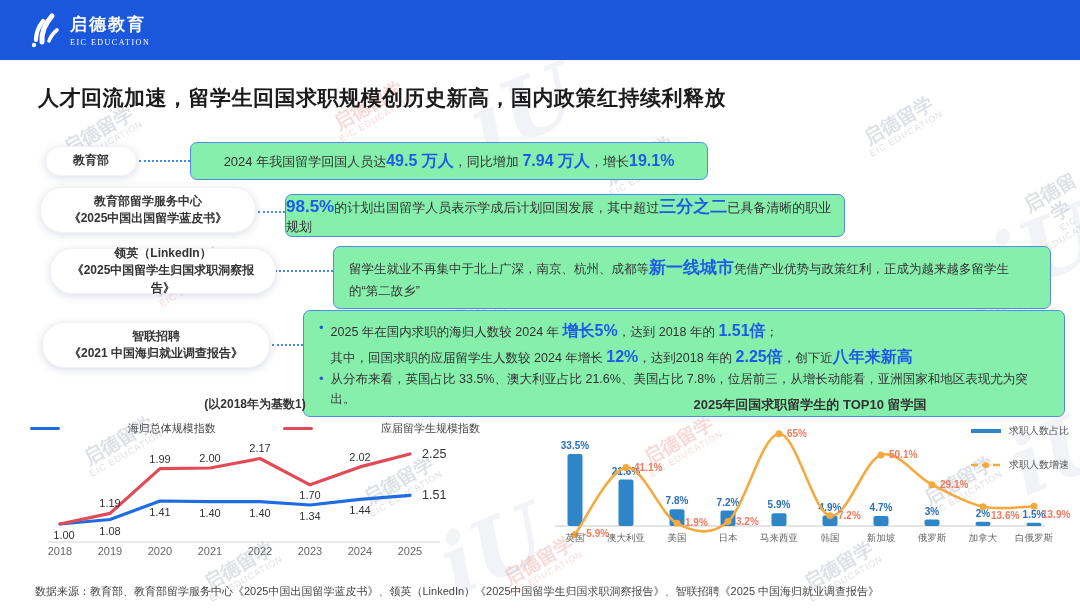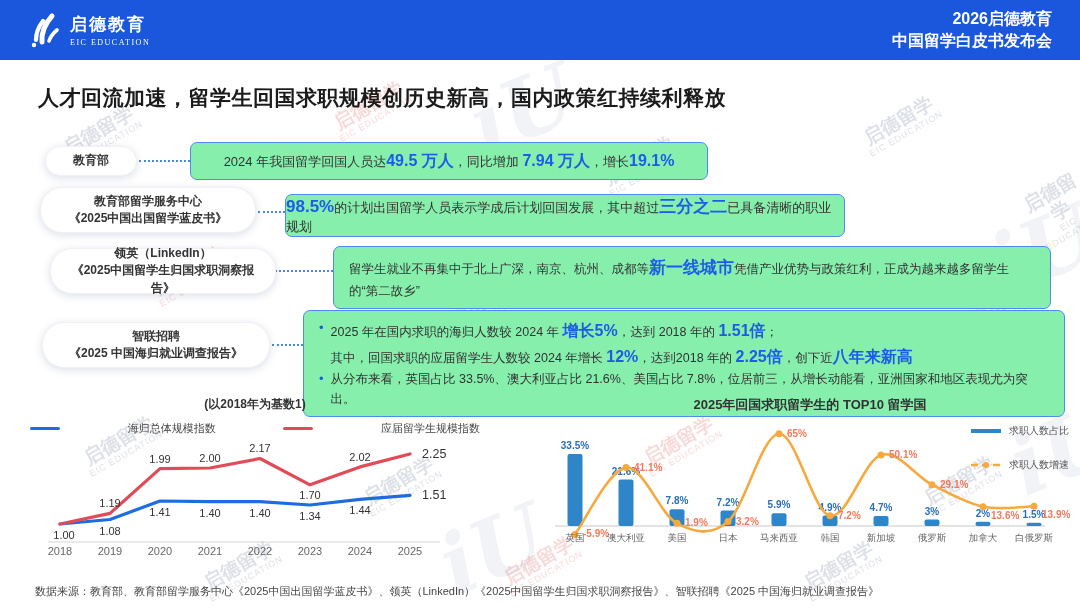--- a/index.html
+++ b/index.html
@@ -143,24 +143,20 @@
           <path d="M8 32 Q8 22 15 13" stroke="#fff" stroke-width="4.2" fill="none" stroke-linecap="round"></path>
           <path d="M21 33 Q23 27 29 22" stroke="#fff" stroke-width="3.6" fill="none" stroke-linecap="round"></path>
           <circle cx="6" cy="37" r="2.2" fill="#fff"></circle>
         </svg>
       </span>
       <span class="logo-text">
         <div class="cn">启德教育</div>
         <div class="en">EIC EDUCATION</div>
       </span>
     </div>
-    <div class="event-title">
-      <div>2026启德教育</div>
-      <div>中国留学白皮书发布会</div>
-    </div>
   </div>
 
   <div id="content">
     <div id="page-title">人才回流加速，留学生回国求职规模创历史新高，国内政策红持续利释放</div>
     <div id="rows-layer">
         <div class="pill" style="left: 45px; top: 146px; width: 92px; height: 30px;">
           <div>教育部</div>
         </div>
         <div class="connector" style="left: 139px; top: 160px; width: 51px;"></div>
         <div class="info-box center" style="left: 190px; top: 142px; width: 518px; min-height: 38px;">
@@ -177,21 +173,21 @@
         <div class="pill" style="left: 50px; top: 248px; width: 226px; height: 46px;">
           <div>领英（LinkedIn）</div>
           <div>《2025中国留学生归国求职洞察报告》</div>
         </div>
         <div class="connector" style="left: 268px; top: 270px; width: 65px;"></div>
         <div class="info-box" style="left: 333px; top: 246px; width: 718px; min-height: 50px; padding: 7px 15px; line-height: 1.6; font-size: 12.5px;">
           <div><span>留学生就业不再集中于北上广深，南京、杭州、成都等</span><span class="hl hl-big">新一线城市</span><span>凭借产业优势与政策红利，正成为越来越多留学生的“第二故乡”</span></div>
         </div>
         <div class="pill" style="left: 42px; top: 322px; width: 228px; height: 46px;">
           <div>智联招聘</div>
-          <div>《2025 中国海归就业调查报告》</div>
+          <div>《2021 中国海归就业调查报告》</div>
         </div>
         <div class="connector" style="left: 272px; top: 344px; width: 31px;"></div>
         <div class="info-box" style="left: 303px; top: 310px; width: 762px; min-height: 72px; padding: 7px 15px; line-height: 1.6; font-size: 12.5px;">
           <div class="bullet-line">
             <span class="bullet-dot">•</span>
             <span><span>2025 年在国内求职的海归人数较 2024 年 </span><span class="hl hl-num">增长5%</span><span>，达到 2018 年的 </span><span class="hl hl-num">1.51倍</span><span>；</span><br><span>其中，回国求职的应届留学生人数较 2024 年增长 </span><span class="hl hl-num">12%</span><span>，达到2018 年的 </span><span class="hl hl-num">2.25倍</span><span>，创下近</span><span class="hl hl-num">八年来新高</span></span>
           </div>
           <div class="bullet-line">
             <span class="bullet-dot">•</span>
             <span><span>从分布来看，英国占比 33.5%、澳大利亚占比 21.6%、美国占比 7.8%，位居前三，从增长动能看，亚洲国家和地区表现尤为突出。</span></span>

